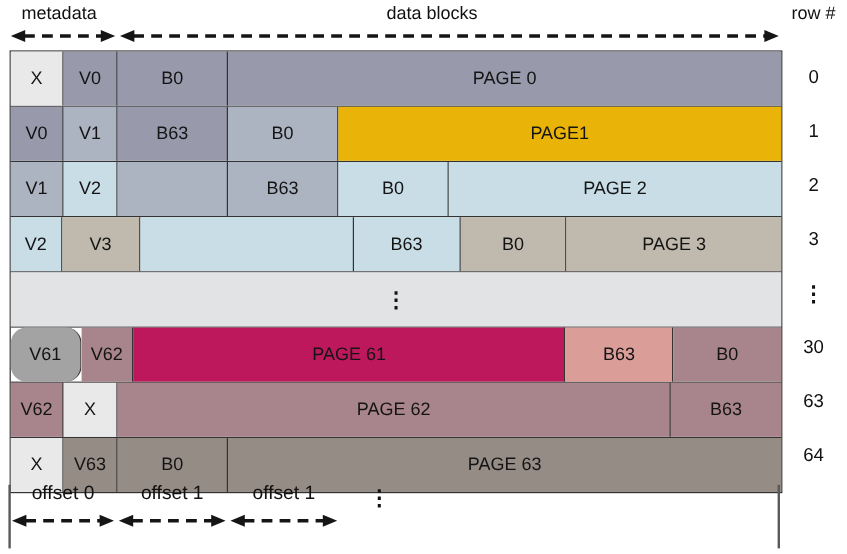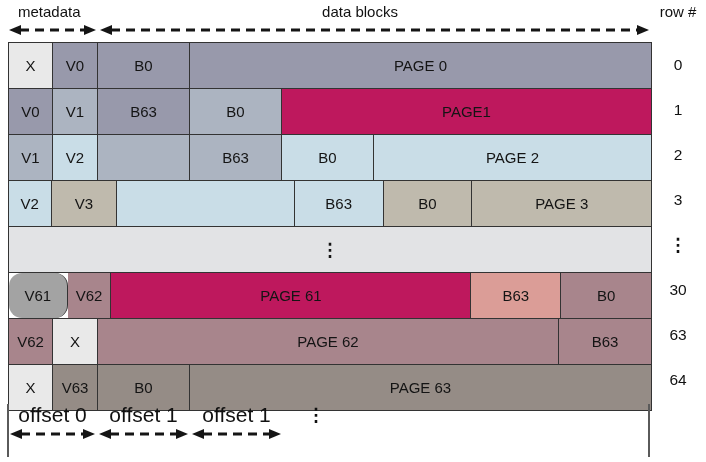--- a/index.html
+++ b/index.html
@@ -23,21 +23,21 @@
     font-size:15px; color:#141414; overflow:hidden;
   }
   .cell:last-child { border-right:none; }
   .dotsrow .cell { border-right:none; font-weight:bold; font-size:18px; letter-spacing:0; }
   .rownum {
     position:absolute; left:652px; width:52px; height:45px;
     display:flex; align-items:center; justify-content:center;
     font-size:15.5px; color:#111;
   }
   .rownum.dots { font-weight:bold; font-size:18px; }
-  .offsetlbl { position:absolute; top:403px; font-size:21px; text-align:center; color:#111; }
+  .offsetlbl { position:absolute; top:403px; font-size:16px; text-align:center; color:#111; }
   .fdots { position:absolute; left:296px; top:404px; width:40px; text-align:center;
            font-weight:bold; font-size:18px; color:#111; }
   .edge { position:absolute; top:403.5px; width:2px; height:53px; background:#5a5a5a; }
 </style>
 </head>
 <body>
 
 <div class="stage">
 
   <span class="lbl" style="left:18px; top:3px;">metadata</span>
@@ -62,21 +62,21 @@
         <div class="cell" style="width: 44px; background: rgb(233, 233, 233);">X</div>
         <div class="cell" style="width: 45px; background: rgb(152, 153, 171);">V0</div>
         <div class="cell" style="width: 92px; background: rgb(152, 153, 171);">B0</div>
         <div class="cell" style="width: 461px; background: rgb(152, 153, 171);">PAGE 0</div>
       </div>
       <div class="trow">
         <div class="cell" style="width: 44px; background: rgb(152, 153, 171);">V0</div>
         <div class="cell" style="width: 45px; background: rgb(172, 180, 193);">V1</div>
         <div class="cell" style="width: 92px; background: rgb(152, 153, 171);">B63</div>
         <div class="cell" style="width: 92px; background: rgb(172, 180, 193);">B0</div>
-        <div class="cell" style="width: 369px; background: #be185d;">PAGE1</div>
+        <div class="cell" style="width: 369px; background: #eab308;">PAGE1</div>
       </div>
       <div class="trow">
         <div class="cell" style="width: 44px; background: rgb(172, 180, 193);">V1</div>
         <div class="cell" style="width: 45px; background: rgb(201, 221, 231);">V2</div>
         <div class="cell" style="width: 92px; background: rgb(172, 180, 193);"></div>
         <div class="cell" style="width: 92px; background: rgb(172, 180, 193);">B63</div>
         <div class="cell" style="width: 92px; background: rgb(201, 221, 231);">B0</div>
         <div class="cell" style="width: 277px; background: rgb(201, 221, 231);">PAGE 2</div>
       </div>
       <div class="trow">

